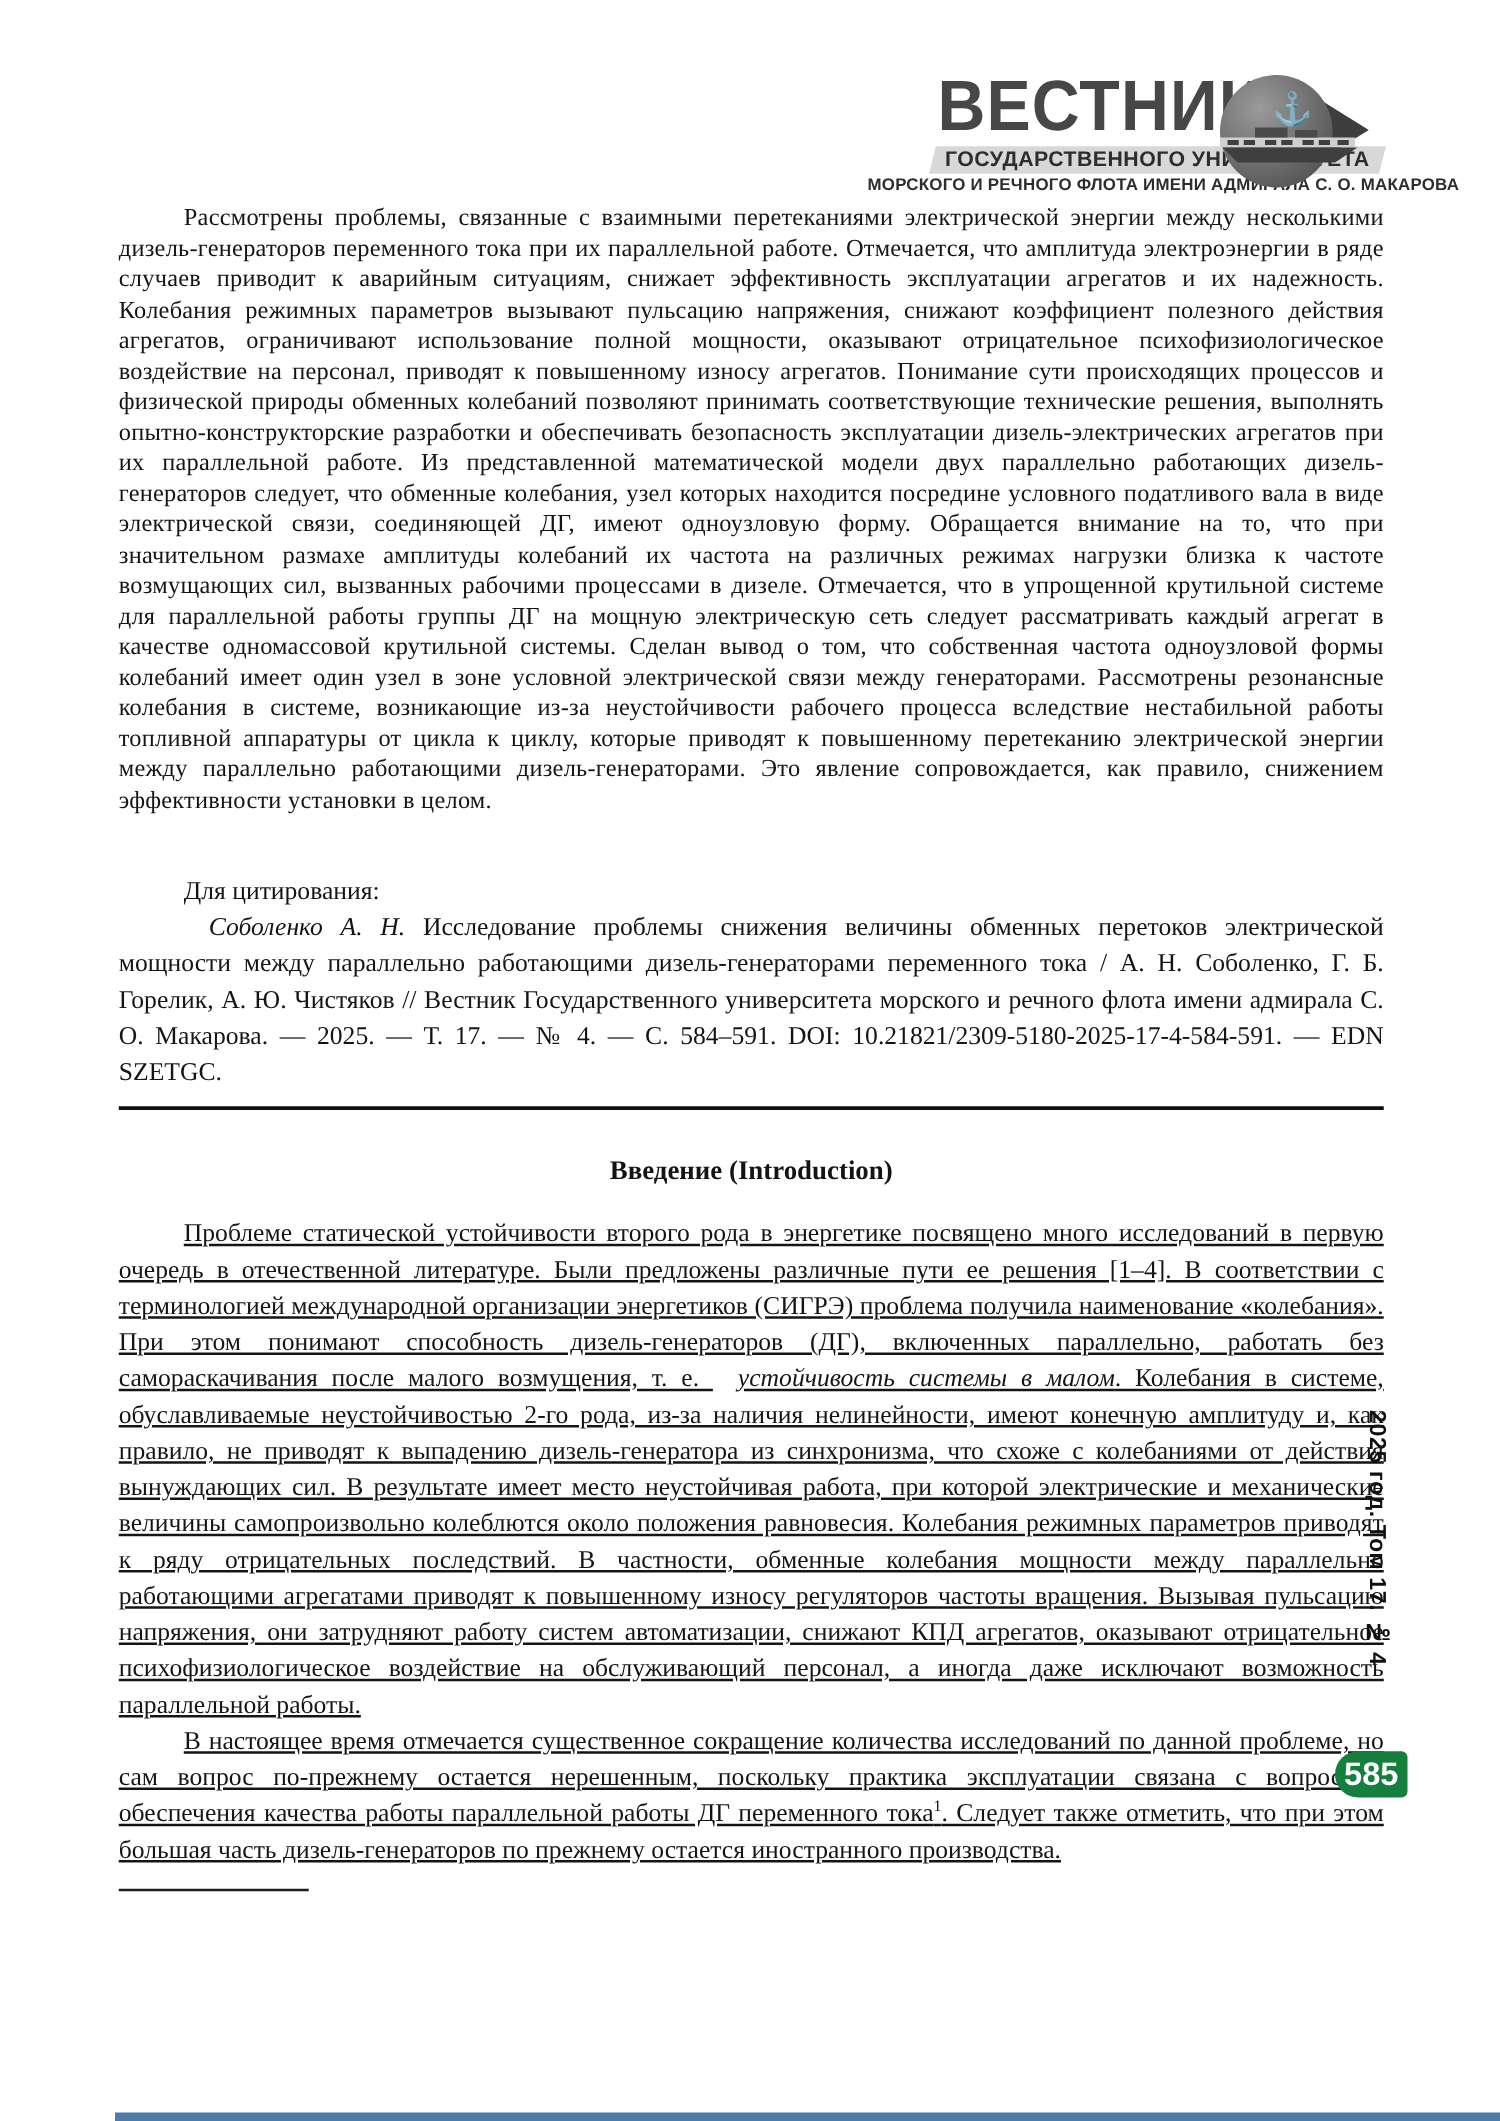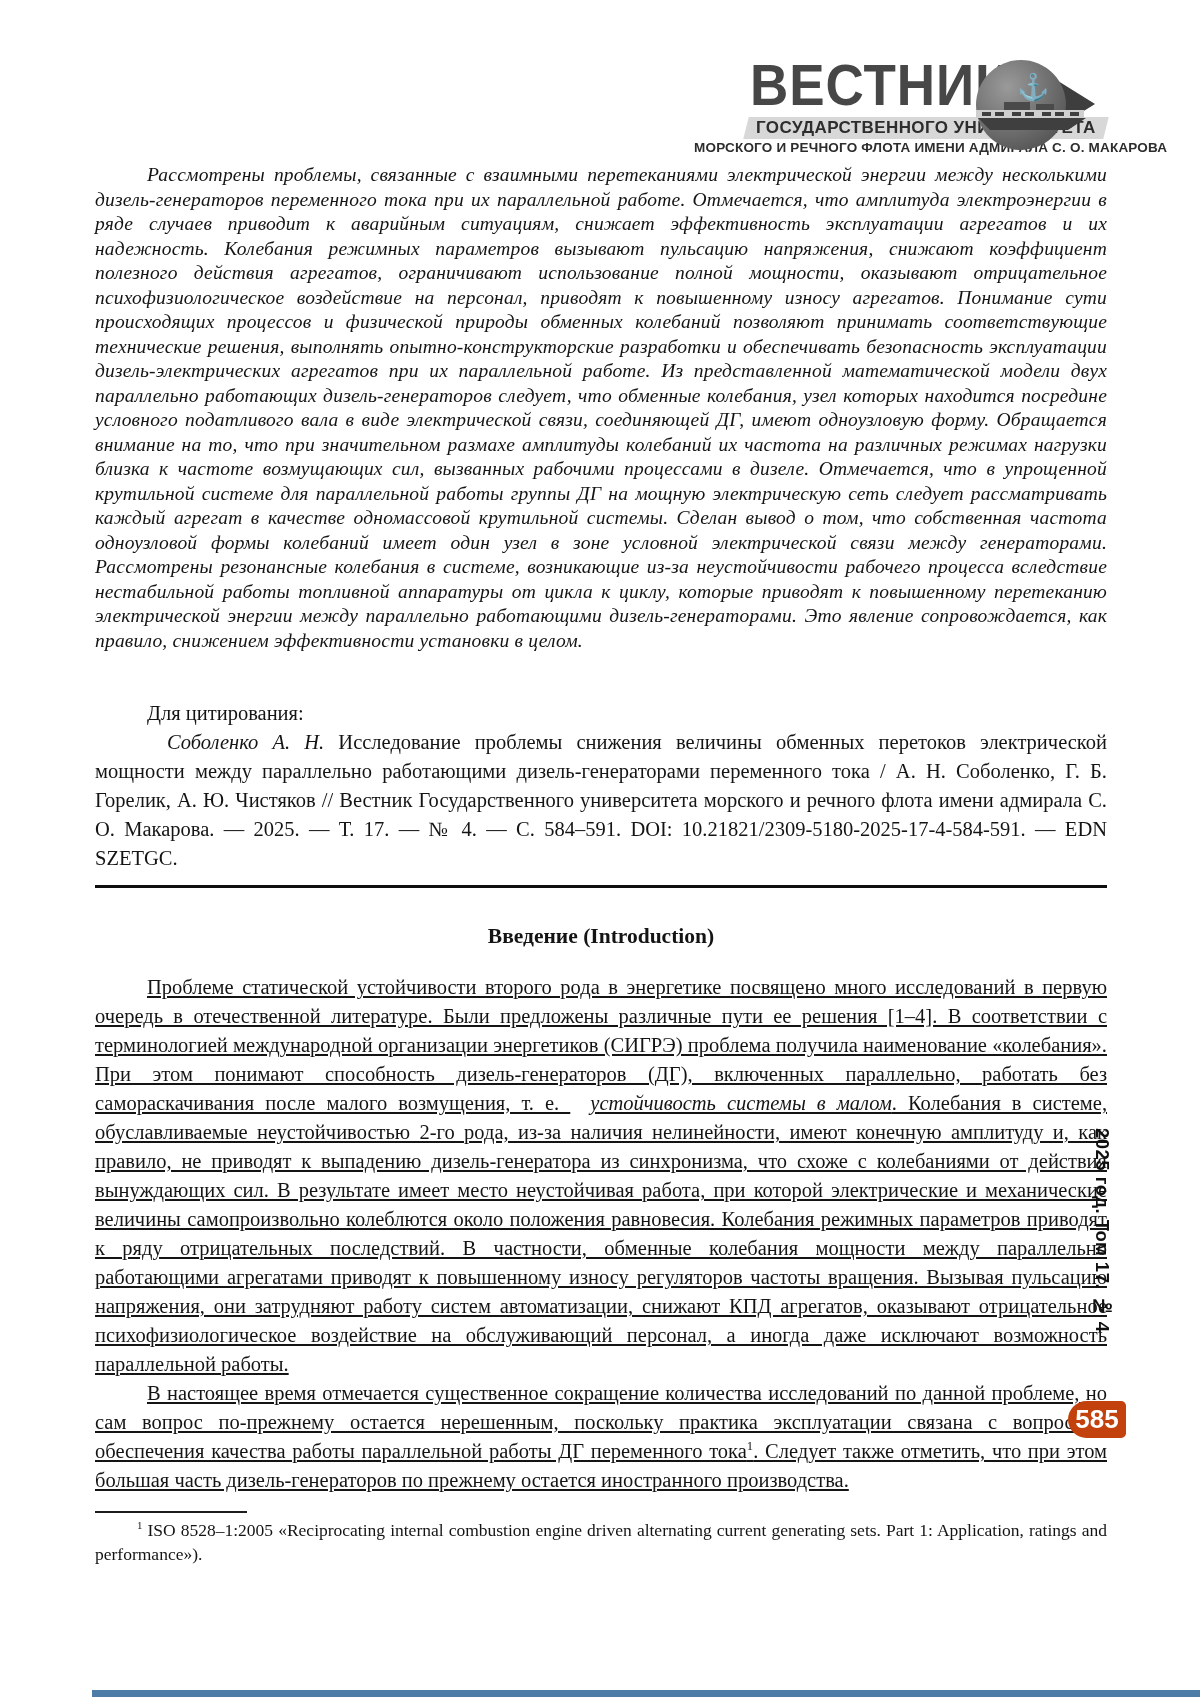--- a/index.html
+++ b/index.html
@@ -17,21 +17,21 @@
   .logo-sub1 { position:absolute; left:56px; top:61px; background:#d8d8d8;
                padding:1px 10px; transform:skewX(-14deg); }
   .logo-sub1 > span { display:inline-block; transform:skewX(14deg); font-size:17px;
                       font-weight:bold; color:#2d2d2d; letter-spacing:0.4px; white-space:nowrap; }
   .logo-sub2 { position:absolute; left:4px; top:84px; font-size:13.5px; font-weight:bold;
                color:#2d2d2d; letter-spacing:0.2px; white-space:nowrap; }
   .logo-emblem { position:absolute; left:284px; top:2px; }
 
   
   .content { position:absolute; left:95px; top:163px; width:1012px; }
-  .abstract p { margin:0; text-indent:52px; font-style:italic; font-size:19.5px;
+  .abstract p { margin:0; text-indent:52px; font-size:19.5px;
                 line-height:24.5px; text-align:justify; letter-spacing:0.2px; }
   .citation-label { margin:46px 0 0 0; font-weight:normal; font-size:20.5px;
                     text-indent:52px; line-height:29px; }
   .citation { margin:0; font-size:20.5px; line-height:29px; text-align:justify;
               text-indent:52px; }
   .it { font-style:italic;margin-left:20px; }
   .thick-rule { border:none; border-top:3.5px solid #0e0e0e; margin:12px 0 0 0; }
   .heading { text-align:center; font-weight:bold; font-size:21.5px; margin:36px 0 24px 0; }
   .body-p { margin:0; font-size:20.5px; line-height:29px; text-align:justify;
             text-indent:52px;text-decoration:underline; }
@@ -39,21 +39,21 @@
   .footnote-sep { border:none; border-top:2px solid #1d1d1d; width:152px; margin:16px 0 0 0; }
   .footnote { margin:6px 0 0 0; font-size:17.5px; line-height:23.5px; text-align:justify;
               text-indent:42px; }
 
   
   .volume-vertical { position:absolute; left:1091px; top:1128px; height:285px;
                      writing-mode:vertical-rl; font-family:"Liberation Sans", sans-serif;
                      font-weight:bold; font-size:18.5px; color:#101010;
                      letter-spacing:0.5px; white-space:nowrap; }
   .page-badge { position:absolute; left:1068px; top:1401px; width:58px; height:37px;
-                background:#c2410c; border-radius:19px 5px 5px 19px; color:#ffffff;
+                background:#15803d; border-radius:19px 5px 5px 19px; color:#ffffff;
                 font-family:"Liberation Sans", sans-serif; font-weight:bold; font-size:26px;
                 display:flex; align-items:center; justify-content:center; }
   .bottom-bar { position:absolute; left:92px; bottom:0; width:1108px; height:7px;
                 background:#4d7ca6; }
 </style>
 </head>
 <body>
 
 <div class="page">
 
@@ -99,21 +99,20 @@
 
     <hr class="thick-rule">
 
     <h2 class="heading">Введение (Introduction)</h2>
 
     <p class="body-p"><span>Проблеме статической устойчивости второго рода в энергетике посвящено много исследований в первую очередь в отечественной литературе. Были предложены различные пути ее решения [1–4]. В соответствии с терминологией международной организации энергетиков (СИГРЭ) проблема получила наименование «колебания». При этом понимают способность дизель-генераторов (ДГ), включенных параллельно, работать без самораскачивания после малого возмущения, т. е. </span><span class="it">устойчивость системы в малом</span><span>. Колебания в системе, обуславливаемые неустойчивостью 2-го рода, из-за наличия нелинейности, имеют конечную амплитуду и, как правило, не приводят к выпадению дизель-генератора из синхронизма, что схоже с колебаниями от действия вынуждающих сил. В результате имеет место неустойчивая работа, при которой электрические и механические величины самопроизвольно колеблются около положения равновесия. Колебания режимных параметров приводят к ряду отрицательных последствий. В частности, обменные колебания мощности между параллельно работающими агрегатами приводят к повышенному износу регуляторов частоты вращения. Вызывая пульсацию напряжения, они затрудняют работу систем автоматизации, снижают КПД агрегатов, оказывают отрицательное психофизиологическое воздействие на обслуживающий персонал, а иногда даже исключают возможность параллельной работы.</span></p>
 
     <p class="body-p"><span>В настоящее время отмечается существенное сокращение количества исследований по данной проблеме, но сам вопрос по-прежнему остается нерешенным, поскольку практика эксплуатации связана с вопросами обеспечения качества работы параллельной работы ДГ переменного тока</span><sup>1</sup><span>. Следует также отметить, что при этом большая часть дизель-генераторов по прежнему остается иностранного производства.</span></p>
 
     <hr class="footnote-sep">
-    <p class="footnote"><sup>1</sup><span>  ISO 8528–1:2005 «Reciprocating internal combustion engine driven alternating current generating sets. Part 1: Application, ratings and performance»).</span></p>
   </div>
 
   <div class="volume-vertical">2025 год. Том 17. № 4</div>
   <div class="page-badge">585</div>
 
   <div class="bottom-bar"></div>
 
 </div>
 
 </body></html>

